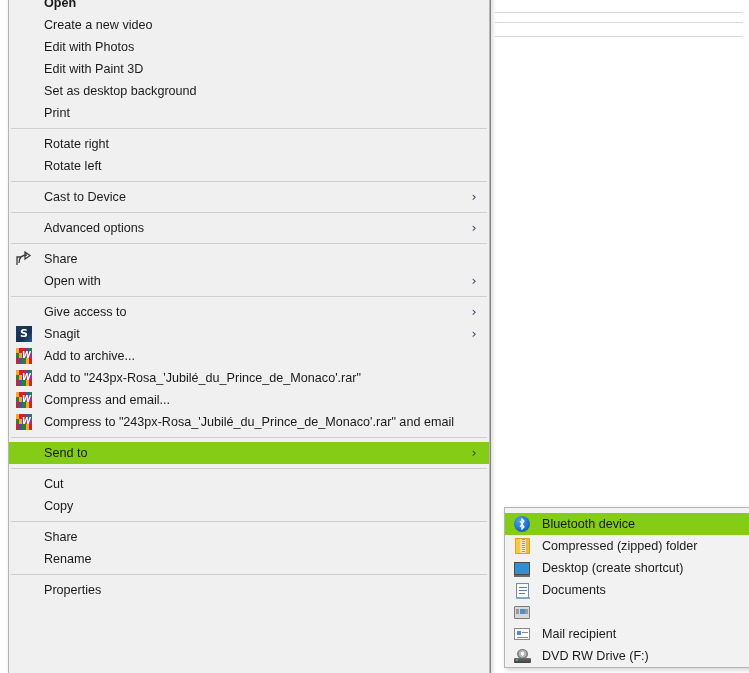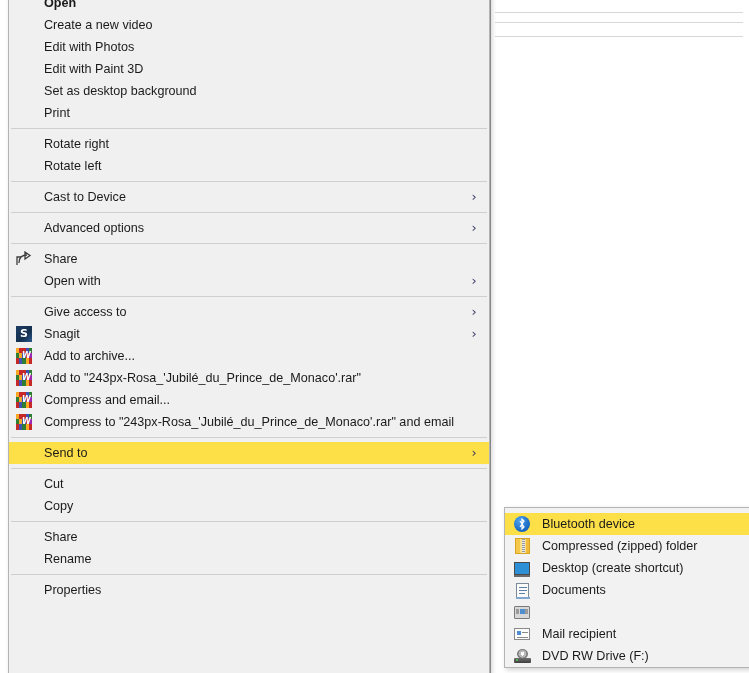--- a/index.html
+++ b/index.html
@@ -37,21 +37,21 @@
 
   .row {
     position: relative;
     height: 22px;
     display: flex;
     align-items: center;
     box-sizing: border-box;
     padding-left: 0;
     white-space: nowrap;
   }
-  .row.highlight { background: #fde047; }
+  .row.highlight { background: #84cc16; }
   .row .ico {
     width: 30px; min-width: 30px;
     height: 22px;
     display: flex; align-items: center; justify-content: center;
   }
   .row .lbl {
     flex: 1 1 auto;
     overflow: hidden;
     text-overflow: clip;
     line-height: 22px;

